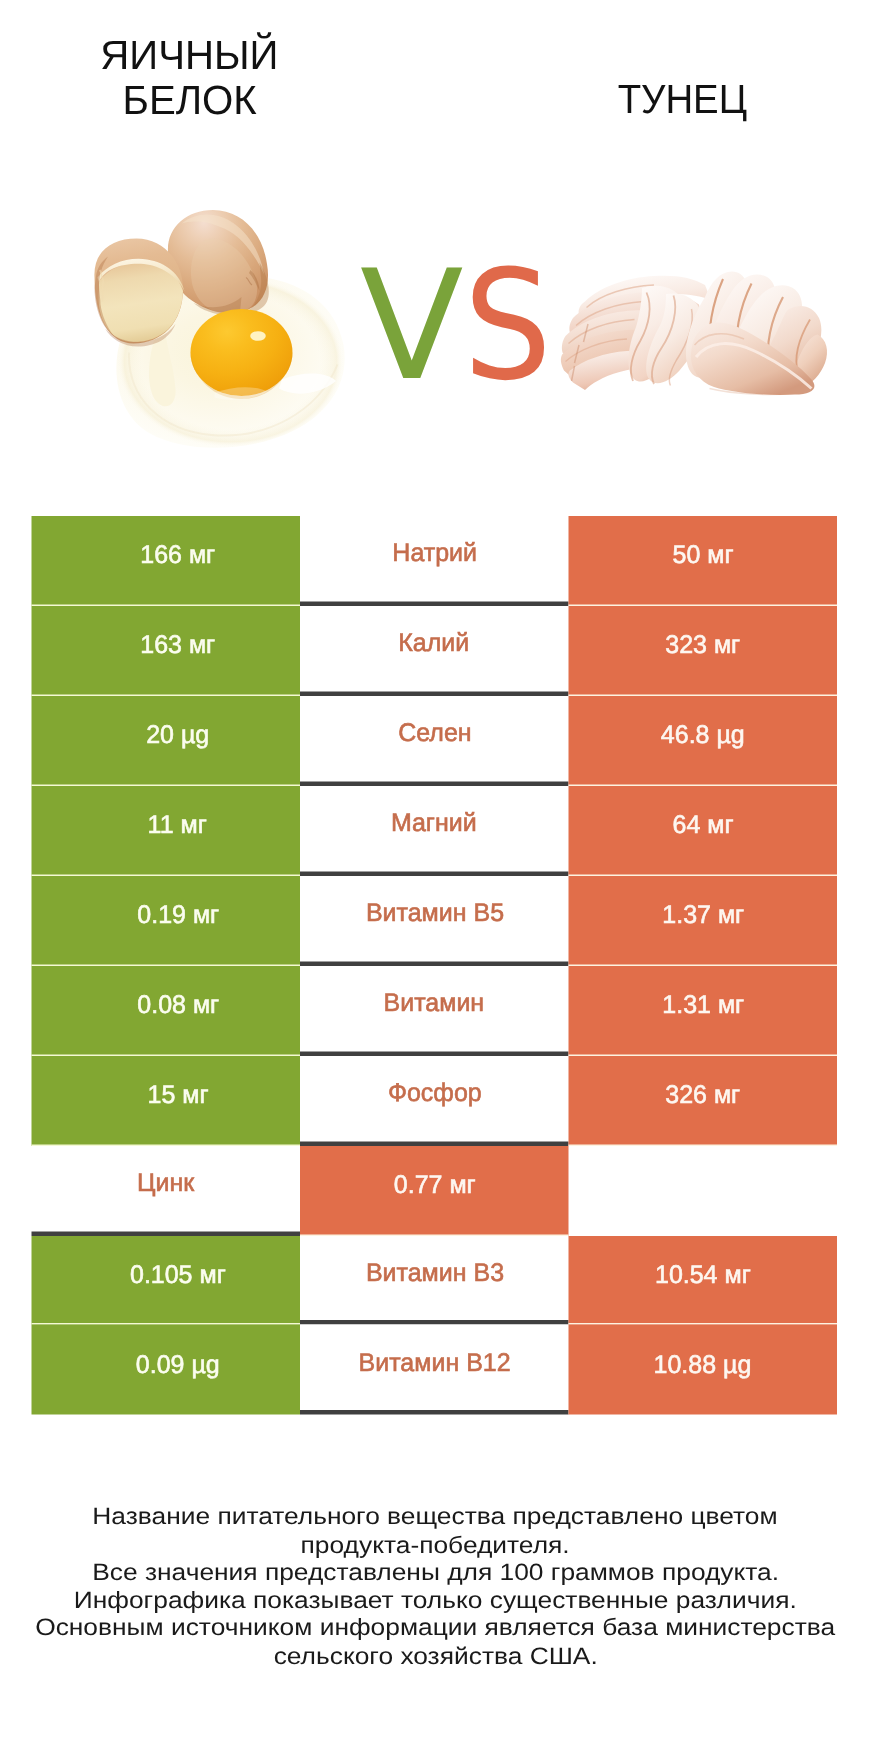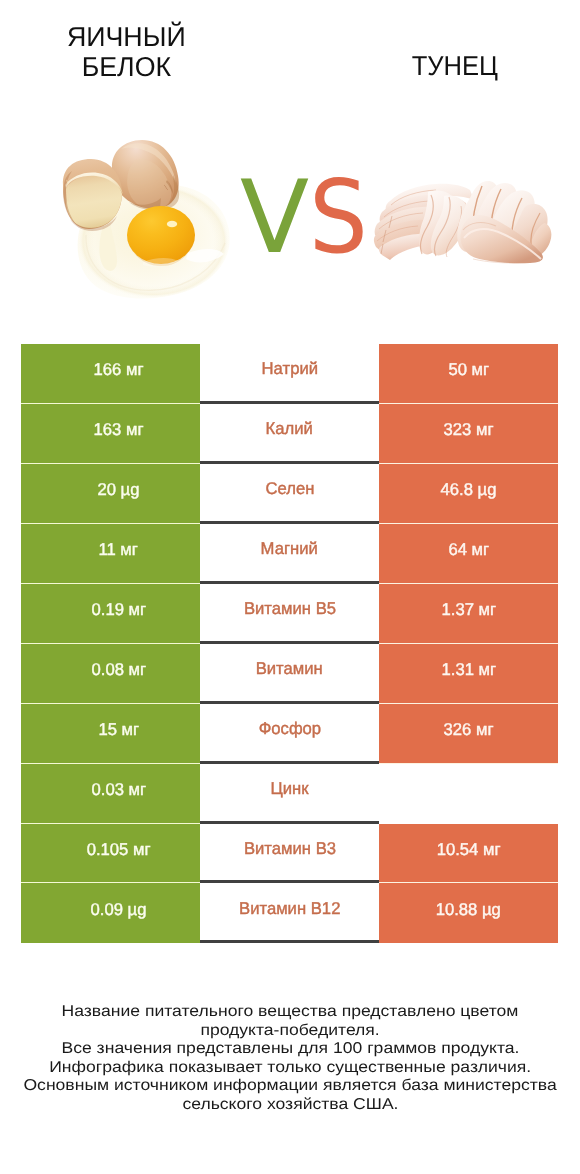--- a/index.html
+++ b/index.html
@@ -398,25 +398,25 @@
           <span>15 мг</span>
         </div>
         <div class="cell cell-mid">
           <span>Фосфор</span>
         </div>
         <div class="cell cell-right">
           <span>326 мг</span>
         </div>
       </div>
       <div class="row">
-        <div class="cell cell-left">
-          <span>0.03 мг</span>
-        </div>
         <div class="cell cell-mid">
           <span>Цинк</span>
+        </div>
+        <div class="cell cell-right">
+          <span>0.77 мг</span>
         </div>
       </div>
       <div class="row">
         <div class="cell cell-left">
           <span>0.105 мг</span>
         </div>
         <div class="cell cell-mid">
           <span>Витамин B3</span>
         </div>
         <div class="cell cell-right">

